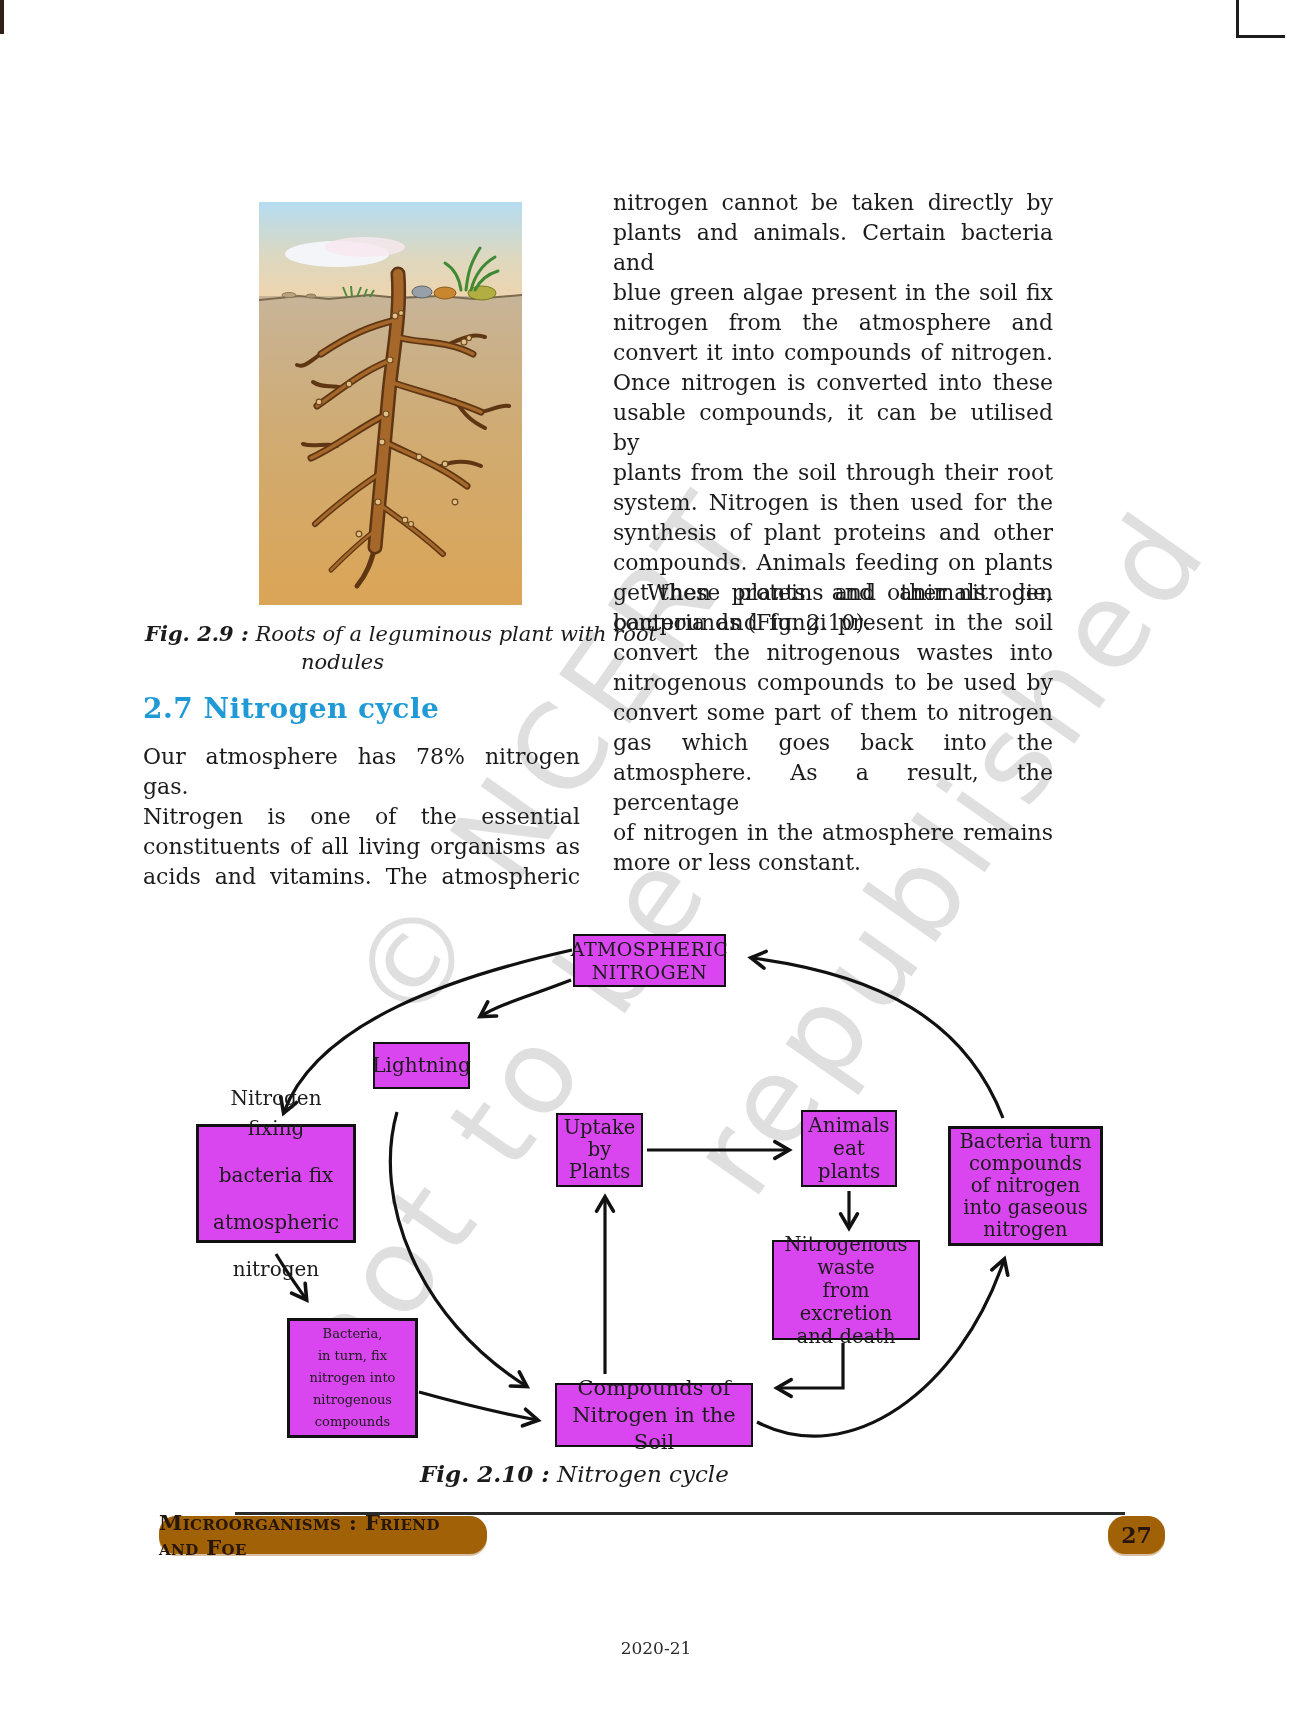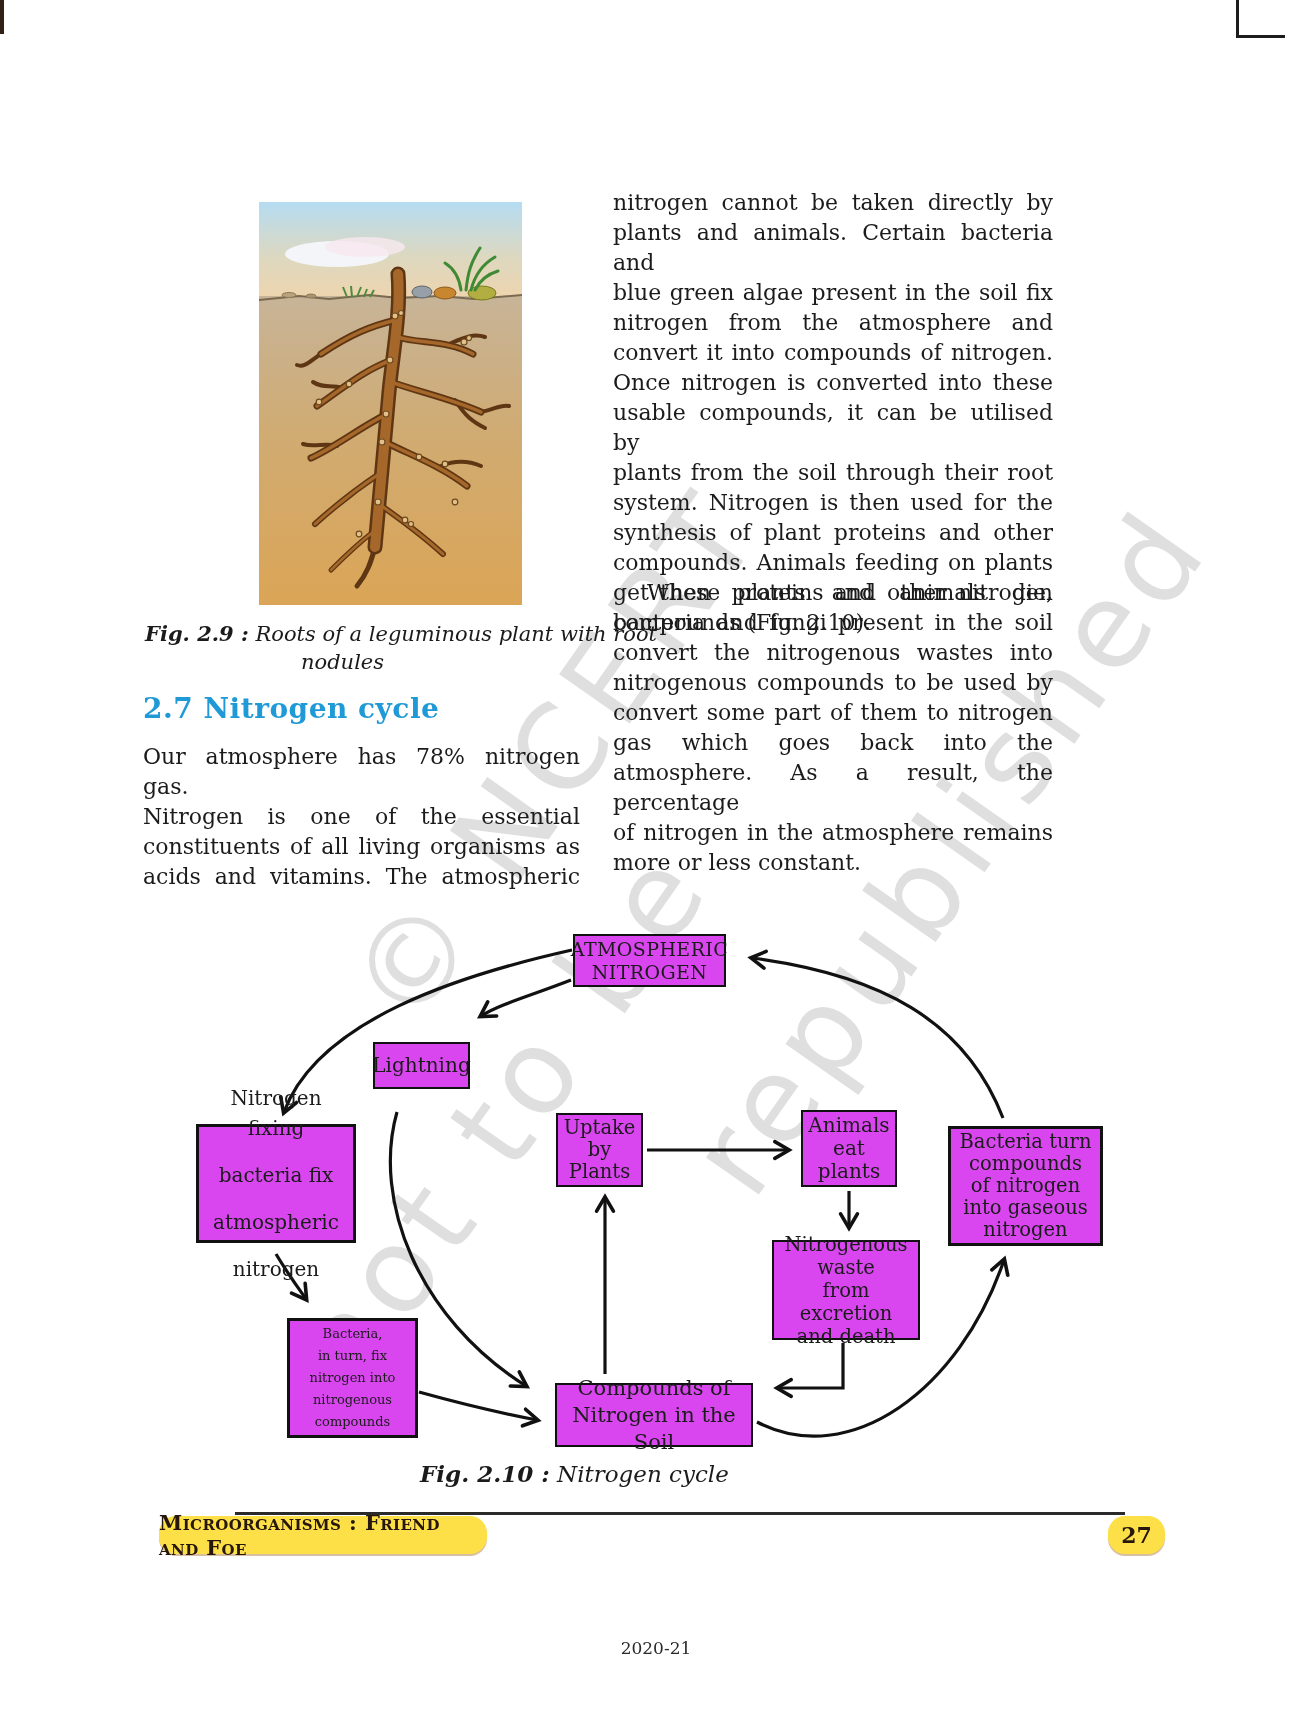--- a/index.html
+++ b/index.html
@@ -68,21 +68,21 @@
   .bx-compounds{left:555px; top:1383px; width:194px; height:60px; font-size:21px; line-height:27px;}
 
   .cap210{
     position:absolute; left:420px; top:1460px; width:470px; text-align:left;
     font-style:italic; font-size:23px; z-index:3;
   }
 
   
   .footer-rule{position:absolute; left:235px; top:1512px; width:890px; height:3px; background:#2a2a2a; z-index:2;}
   .pill{
-    position:absolute; z-index:3; background:#fde047; border-radius:17px;
+    position:absolute; z-index:3; background:#a16207; border-radius:17px;
     box-shadow:0 2px 0 rgba(169,113,47,.45);
     display:flex; align-items:center; justify-content:center;
     color:#26160c; font-weight:bold;
   }
   .pill-left{left:159px; top:1516px; width:328px; height:38px;
     font-variant:small-caps; font-size:21px; letter-spacing:.4px;}
   .pill-right{left:1108px; top:1516px; width:57px; height:38px; font-size:22px;}
   .yearline{
     position:absolute; left:0; top:1638px; width:1312px; text-align:center;
     font-size:17px; color:#2a2a2a; z-index:2;

